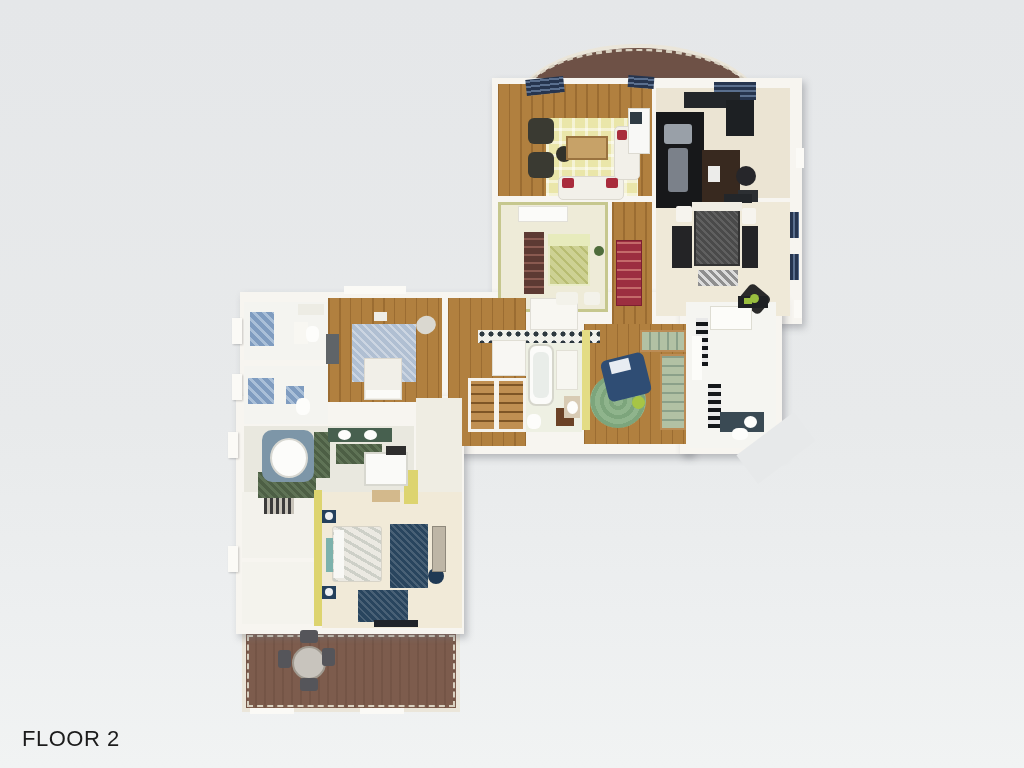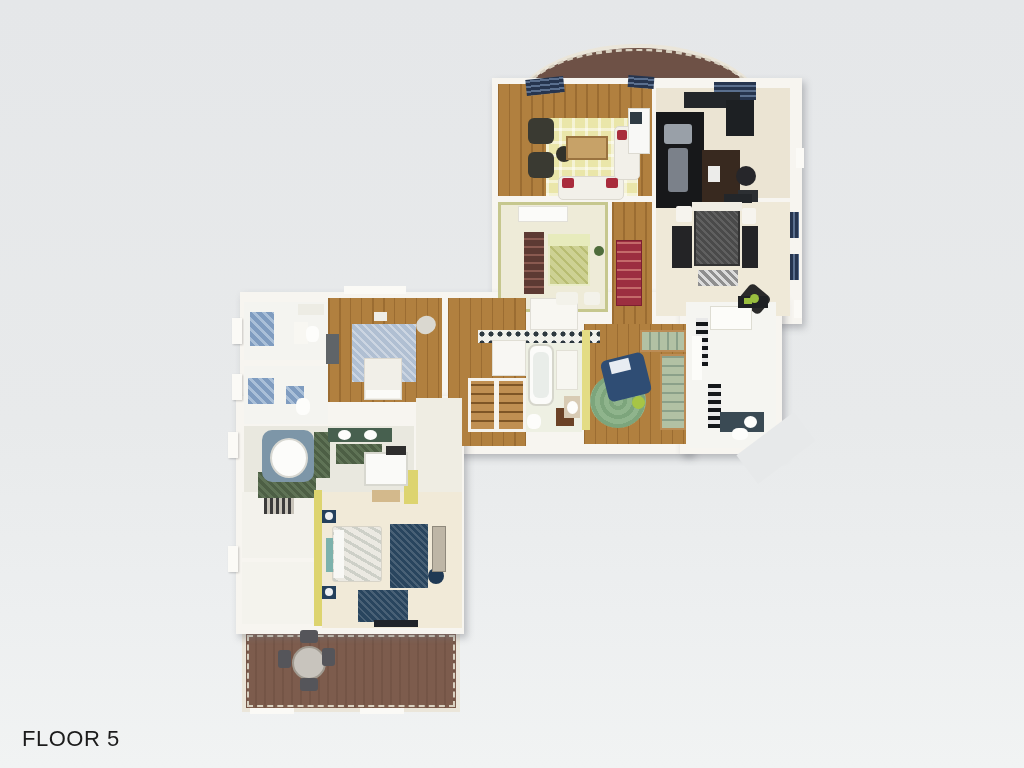--- a/index.html
+++ b/index.html
@@ -12,21 +12,21 @@
   .shape{position:absolute;box-sizing:border-box;}
   #floor-label{
     position:absolute;left:22px;top:726px;
     font-size:22px;letter-spacing:.5px;color:#1c1c1c;z-index:50;
   }
 </style>
 </head>
 <body>
 
 <div id="plan">
-  <div id="floor-label">FLOOR 5</div>
+  <div id="floor-label">FLOOR 2</div>
   <div id="shapes-root">
       <div class="shape" style="left: 512px; top: 44px; width: 252px; height: 68px; background: rgb(110, 81, 70); border-radius: 126px 126px 0px 0px / 68px 68px 0px 0px; border: 4px solid rgb(235, 230, 218); outline: rgb(216, 208, 192) dashed 2px; outline-offset: -7px; z-index: 1;"></div>
       <div class="shape" style="left: 242px; top: 630px; width: 218px; height: 82px; background: repeating-linear-gradient(90deg, rgba(40, 20, 10, 0.1) 0px, rgba(40, 20, 10, 0.1) 2px, rgba(0, 0, 0, 0) 2px, rgba(0, 0, 0, 0) 9px), rgb(125, 92, 77); border: 4px solid rgb(235, 230, 218); outline: rgb(216, 208, 192) dashed 2px; outline-offset: -7px; z-index: 1;"></div>
       <div class="shape" style="left: 492px; top: 78px; width: 310px; height: 246px; background: rgb(247, 245, 240); box-shadow: rgba(120, 122, 128, 0.45) 3px 4px 7px; z-index: 2;"></div>
       <div class="shape" style="left: 240px; top: 292px; width: 452px; height: 162px; background: rgb(247, 245, 240); box-shadow: rgba(120, 122, 128, 0.45) 3px 4px 7px; z-index: 2;"></div>
       <div class="shape" style="left: 680px; top: 296px; width: 102px; height: 158px; background: rgb(247, 245, 240); box-shadow: rgba(120, 122, 128, 0.45) 3px 4px 7px; z-index: 2;"></div>
       <div class="shape" style="left: 236px; top: 396px; width: 228px; height: 238px; background: rgb(247, 245, 240); box-shadow: rgba(120, 122, 128, 0.45) 3px 4px 7px; z-index: 2;"></div>
       <div class="shape" style="left: 352px; top: 616px; width: 58px; height: 12px; background: rgb(243, 241, 234); z-index: 2;"></div>
       <div class="shape" style="left: 232px; top: 318px; width: 10px; height: 26px; background: rgb(251, 250, 246); box-shadow: rgba(0, 0, 0, 0.2) 1px 1px 2px; z-index: 3;"></div>
       <div class="shape" style="left: 232px; top: 374px; width: 10px; height: 26px; background: rgb(251, 250, 246); box-shadow: rgba(0, 0, 0, 0.2) 1px 1px 2px; z-index: 3;"></div>

